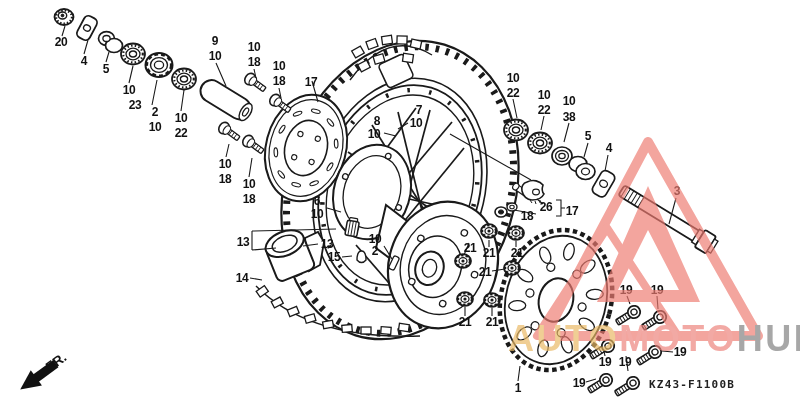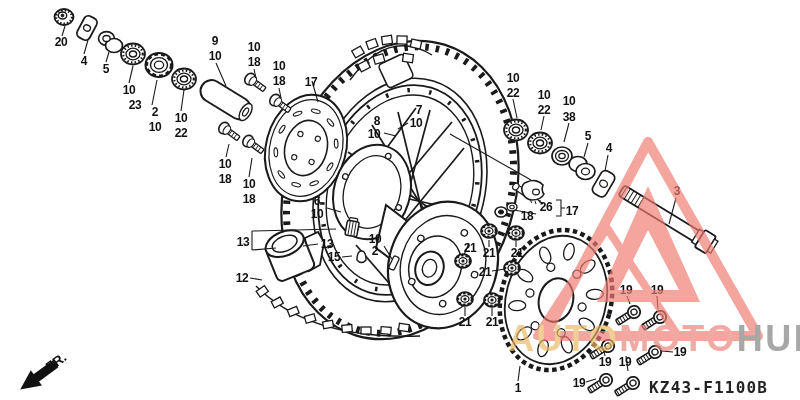--- a/index.html
+++ b/index.html
@@ -3,21 +3,21 @@
 <meta charset="utf-8">
 <style>
   html,body{margin:0;padding:0;background:#fff;}
   #shot{position:relative;width:800px;height:400px;background:#ffffff;overflow:hidden;
         font-family:"Liberation Sans",sans-serif;}
   #art{position:absolute;left:0;top:0;}
   #callouts{position:absolute;left:0;top:0;width:800px;height:400px;pointer-events:none;}
   .callout{position:absolute;transform:translate(-50%,-50%);font-weight:bold;font-size:12px;
            color:#111;letter-spacing:-0.3px;white-space:nowrap;line-height:1;}
   #code{position:absolute;left:649px;top:378px;font-family:"DejaVu Sans Mono",monospace;
-        font-size:16px;font-weight:bold;letter-spacing:1.2px;color:#222;}
+        font-size:11px;font-weight:bold;letter-spacing:1.2px;color:#222;}
   #wm{position:absolute;left:0;top:0;width:800px;height:400px;pointer-events:none;}
   #wm-text{position:absolute;left:464px;top:321px;font-size:36px;font-weight:bold;
            letter-spacing:2.5px;line-height:1;white-space:nowrap;margin-left:44px;}
   .logo-outline{fill:none;stroke:var(--logo-color,#ee7b71);stroke-linejoin:round;}
   .logo-fill{fill:var(--logo-color,#ee7b71);}
 </style>
 </head>
 <body>
 
 <div id="shot">
@@ -333,21 +333,21 @@
       <div class="callout" style="left: 311px; top: 82px;">17</div>
       <div class="callout" style="left: 377px; top: 121px;">8</div>
       <div class="callout" style="left: 374px; top: 134px;">10</div>
       <div class="callout" style="left: 419px; top: 110px;">7</div>
       <div class="callout" style="left: 416px; top: 123px;">10</div>
       <div class="callout" style="left: 317px; top: 201px;">6</div>
       <div class="callout" style="left: 317px; top: 214px;">10</div>
       <div class="callout" style="left: 243px; top: 242px;">13</div>
       <div class="callout" style="left: 327px; top: 244px;">13</div>
       <div class="callout" style="left: 334px; top: 257px;">15</div>
-      <div class="callout" style="left: 242px; top: 278px;">12</div>
+      <div class="callout" style="left: 242px; top: 278px;">14</div>
       <div class="callout" style="left: 375px; top: 239px;">10</div>
       <div class="callout" style="left: 375px; top: 251px;">2</div>
       <div class="callout" style="left: 513px; top: 78px;">10</div>
       <div class="callout" style="left: 513px; top: 93px;">22</div>
       <div class="callout" style="left: 544px; top: 95px;">10</div>
       <div class="callout" style="left: 544px; top: 110px;">22</div>
       <div class="callout" style="left: 569px; top: 101px;">10</div>
       <div class="callout" style="left: 569px; top: 117px;">38</div>
       <div class="callout" style="left: 588px; top: 136px;">5</div>
       <div class="callout" style="left: 609px; top: 148px;">4</div>

